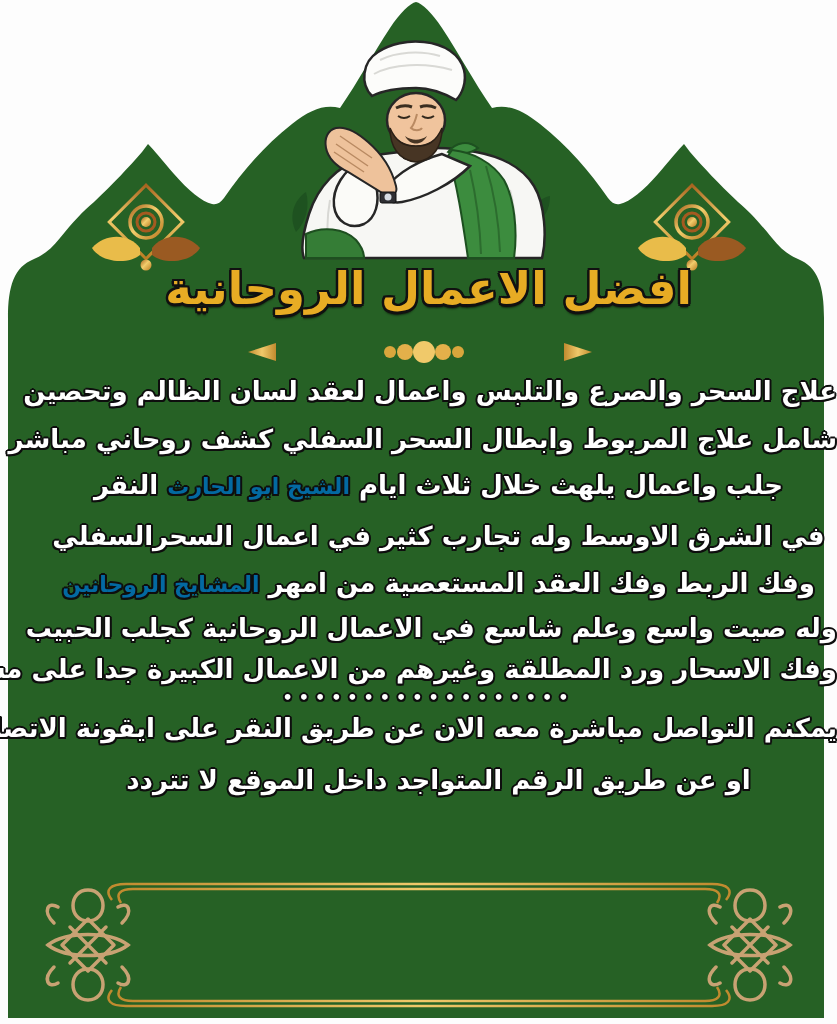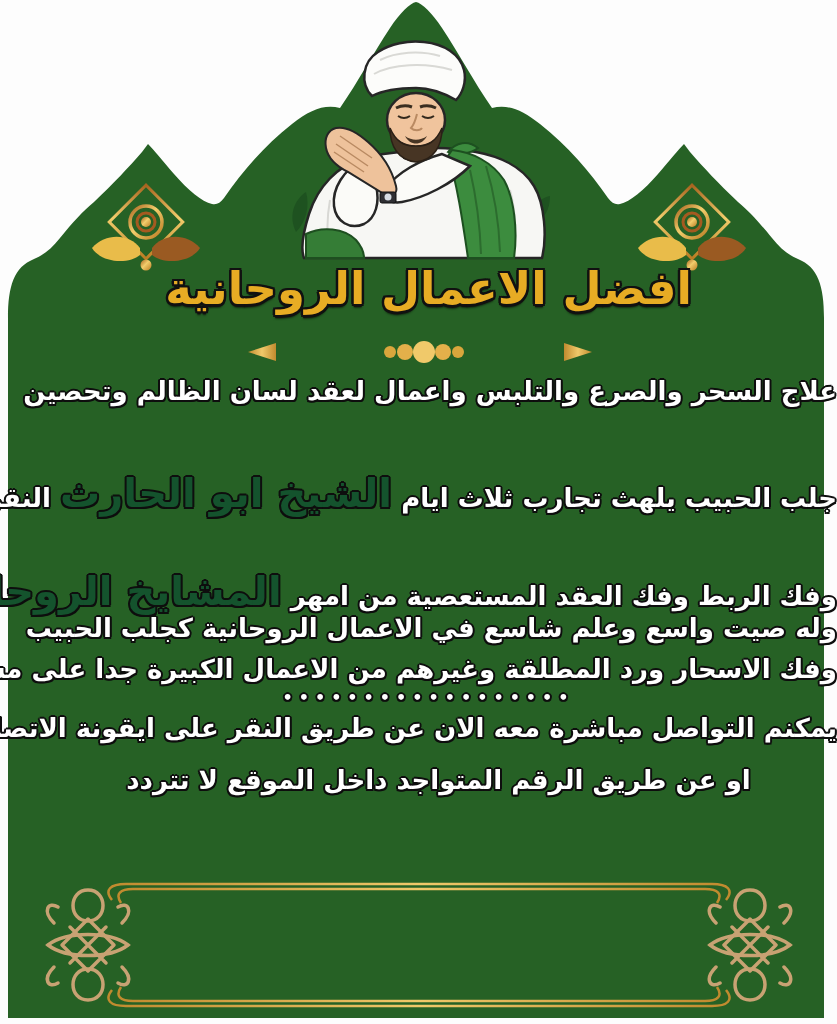--- a/index.html
+++ b/index.html
@@ -15,21 +15,21 @@
                 1.5px 1.5px 0 #0e0e0e,-1.5px 1.5px 0 #0e0e0e,1.5px -1.5px 0 #0e0e0e,-1.5px -1.5px 0 #0e0e0e;
     margin-left:20px;
   }
   .title{
     top:262px;font-size:45px;letter-spacing:1px;color:#e7ac24;
     text-shadow:2.5px 0 0 #111,-2.5px 0 0 #111,0 2.5px 0 #111,0 -2.5px 0 #111,
                 2px 2px 0 #111,-2px 2px 0 #111,2px -2px 0 #111,-2px -2px 0 #111,0 4px 2px rgba(0,0,0,.55);
   }
   .body-line{font-size:26px;padding-left:20px;}
   .goldtxt{
-    color:#14532d;font-size:40px;
+    color:#0369a1;font-size:22px;
     text-shadow:2px 0 0 #0e0e0e,-2px 0 0 #0e0e0e,0 2px 0 #0e0e0e,0 -2px 0 #0e0e0e,
                 1.5px 1.5px 0 #0e0e0e,-1.5px 1.5px 0 #0e0e0e,1.5px -1.5px 0 #0e0e0e,-1.5px -1.5px 0 #0e0e0e;
   }
   .dots{top:688px;font-size:16px;letter-spacing:6px;font-weight:bold;}
   .banner-name{
     top:912px;font-size:48px;color:#e2a51e;letter-spacing:1px;
     text-shadow:2px 0 0 #2f1d04,-2px 0 0 #2f1d04,0 2px 0 #2f1d04,0 -2px 0 #2f1d04,
                 1.5px 1.5px 0 #2f1d04,-1.5px -1.5px 0 #2f1d04,0 4px 3px rgba(40,20,0,.6);
   }
   .l1{top:376px}.l2{top:424px}.l3{top:470px}.l4{top:521px}.l5{top:568px}
@@ -159,21 +159,23 @@
       <path d="M 417 114 C 415 122 413 126 411 128 C 414 131 420 131 422 128" stroke="#b98a62" stroke-width="2" fill="none"></path>
 
       <path d="M 372 96 C 360 84 362 62 378 52 C 390 44 408 40 424 42 C 444 44 460 54 464 70 C 467 82 462 94 456 100 C 442 92 430 88 416 88 C 400 88 384 90 372 96 Z" fill="#fcfcfa" stroke="#262626" stroke-width="2.5"></path>
       <path d="M 380 60 C 396 52 420 50 440 56 M 374 74 C 392 64 424 62 452 70" stroke="#d9d9d5" stroke-width="2" fill="none"></path>
     </g>
   </svg>
 
   <div class="txt title">افضل الاعمال الروحانية</div>
 
   <div class="txt body-line l1">علاج السحر والصرع والتلبس واعمال لعقد لسان الظالم وتحصين</div>
-  <div class="txt body-line l3"><span>جلب الحبيب يلهث تجارب ثلاث ايام</span> <span class="goldtxt">الشيخ ابو الحارث</span> <span>النقر</span></div>
+  <div class="txt body-line l2">شامل علاج المربوط وابطال السحر السفلي كشف روحاني مباشر</div>
+  <div class="txt body-line l3"><span>جلب واعمال يلهث خلال ثلاث ايام</span> <span class="goldtxt">الشيخ ابو الحارث</span> <span>النقر</span></div>
+  <div class="txt body-line l4">في الشرق الاوسط وله تجارب كثير في اعمال السحرالسفلي</div>
   <div class="txt body-line l5"><span>وفك الربط وفك العقد المستعصية من امهر</span> <span class="goldtxt">المشايخ الروحانين</span></div>
   <div class="txt body-line l6">وله صيت واسع وعلم شاسع في الاعمال الروحانية كجلب الحبيب</div>
   <div class="txt body-line l7">وفك الاسحار ورد المطلقة وغيرهم من الاعمال الكبيرة جدا على مستوى</div>
   <div class="txt dots">••••••••••••••••••</div>
   <div class="txt body-line l8">يمكنم التواصل مباشرة معه الان عن طريق النقر على ايقونة الاتصال</div>
   <div class="txt body-line l9">او عن طريق الرقم المتواجد داخل الموقع لا تتردد</div>
 
 </div>
 
 </body></html>

